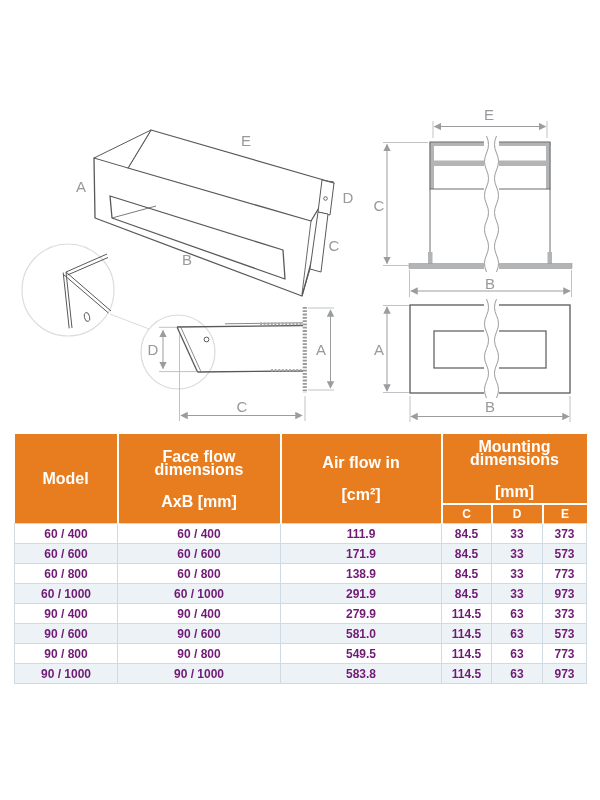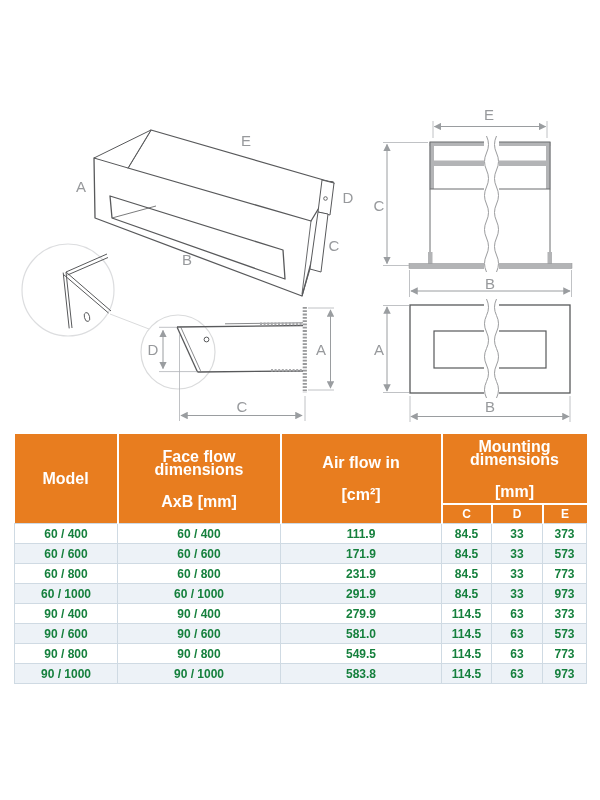--- a/index.html
+++ b/index.html
@@ -25,21 +25,21 @@
   .spec-table thead tr.tophead th{height:69px;}
   .spec-table thead th + th{border-left:2px solid #ffffff;}
   .spec-table thead tr.subhead th{
     height:18px;font-size:12px;
     border-top:2px solid #ffffff;border-left:2px solid #ffffff;
   }
   .hl{line-height:13px;}
   .hl + .hl{margin-top:19px;}
   .spec-table tbody td{
     border:1px solid #CFDAE3;height:19px;padding:0;
-    font-size:12px;font-weight:700;color:#15803d;
+    font-size:12px;font-weight:700;color:#701a75;
     text-align:center;background:#ffffff;
   }
   .spec-table tbody tr:nth-child(even) td{background:#EDF2F7;}
 </style>
 </head>
 <body>
 
 <div class="drawing-wrap">
 <svg width="600" height="434" viewBox="0 0 600 434">
   <defs>
@@ -227,21 +227,21 @@
       <td>60 / 600</td>
       <td>60 / 600</td>
       <td>171.9</td>
       <td>84.5</td>
       <td>33</td>
       <td>573</td>
     </tr>
     <tr>
       <td>60 / 800</td>
       <td>60 / 800</td>
-      <td>231.9</td>
+      <td>138.9</td>
       <td>84.5</td>
       <td>33</td>
       <td>773</td>
     </tr>
     <tr>
       <td>60 / 1000</td>
       <td>60 / 1000</td>
       <td>291.9</td>
       <td>84.5</td>
       <td>33</td>

